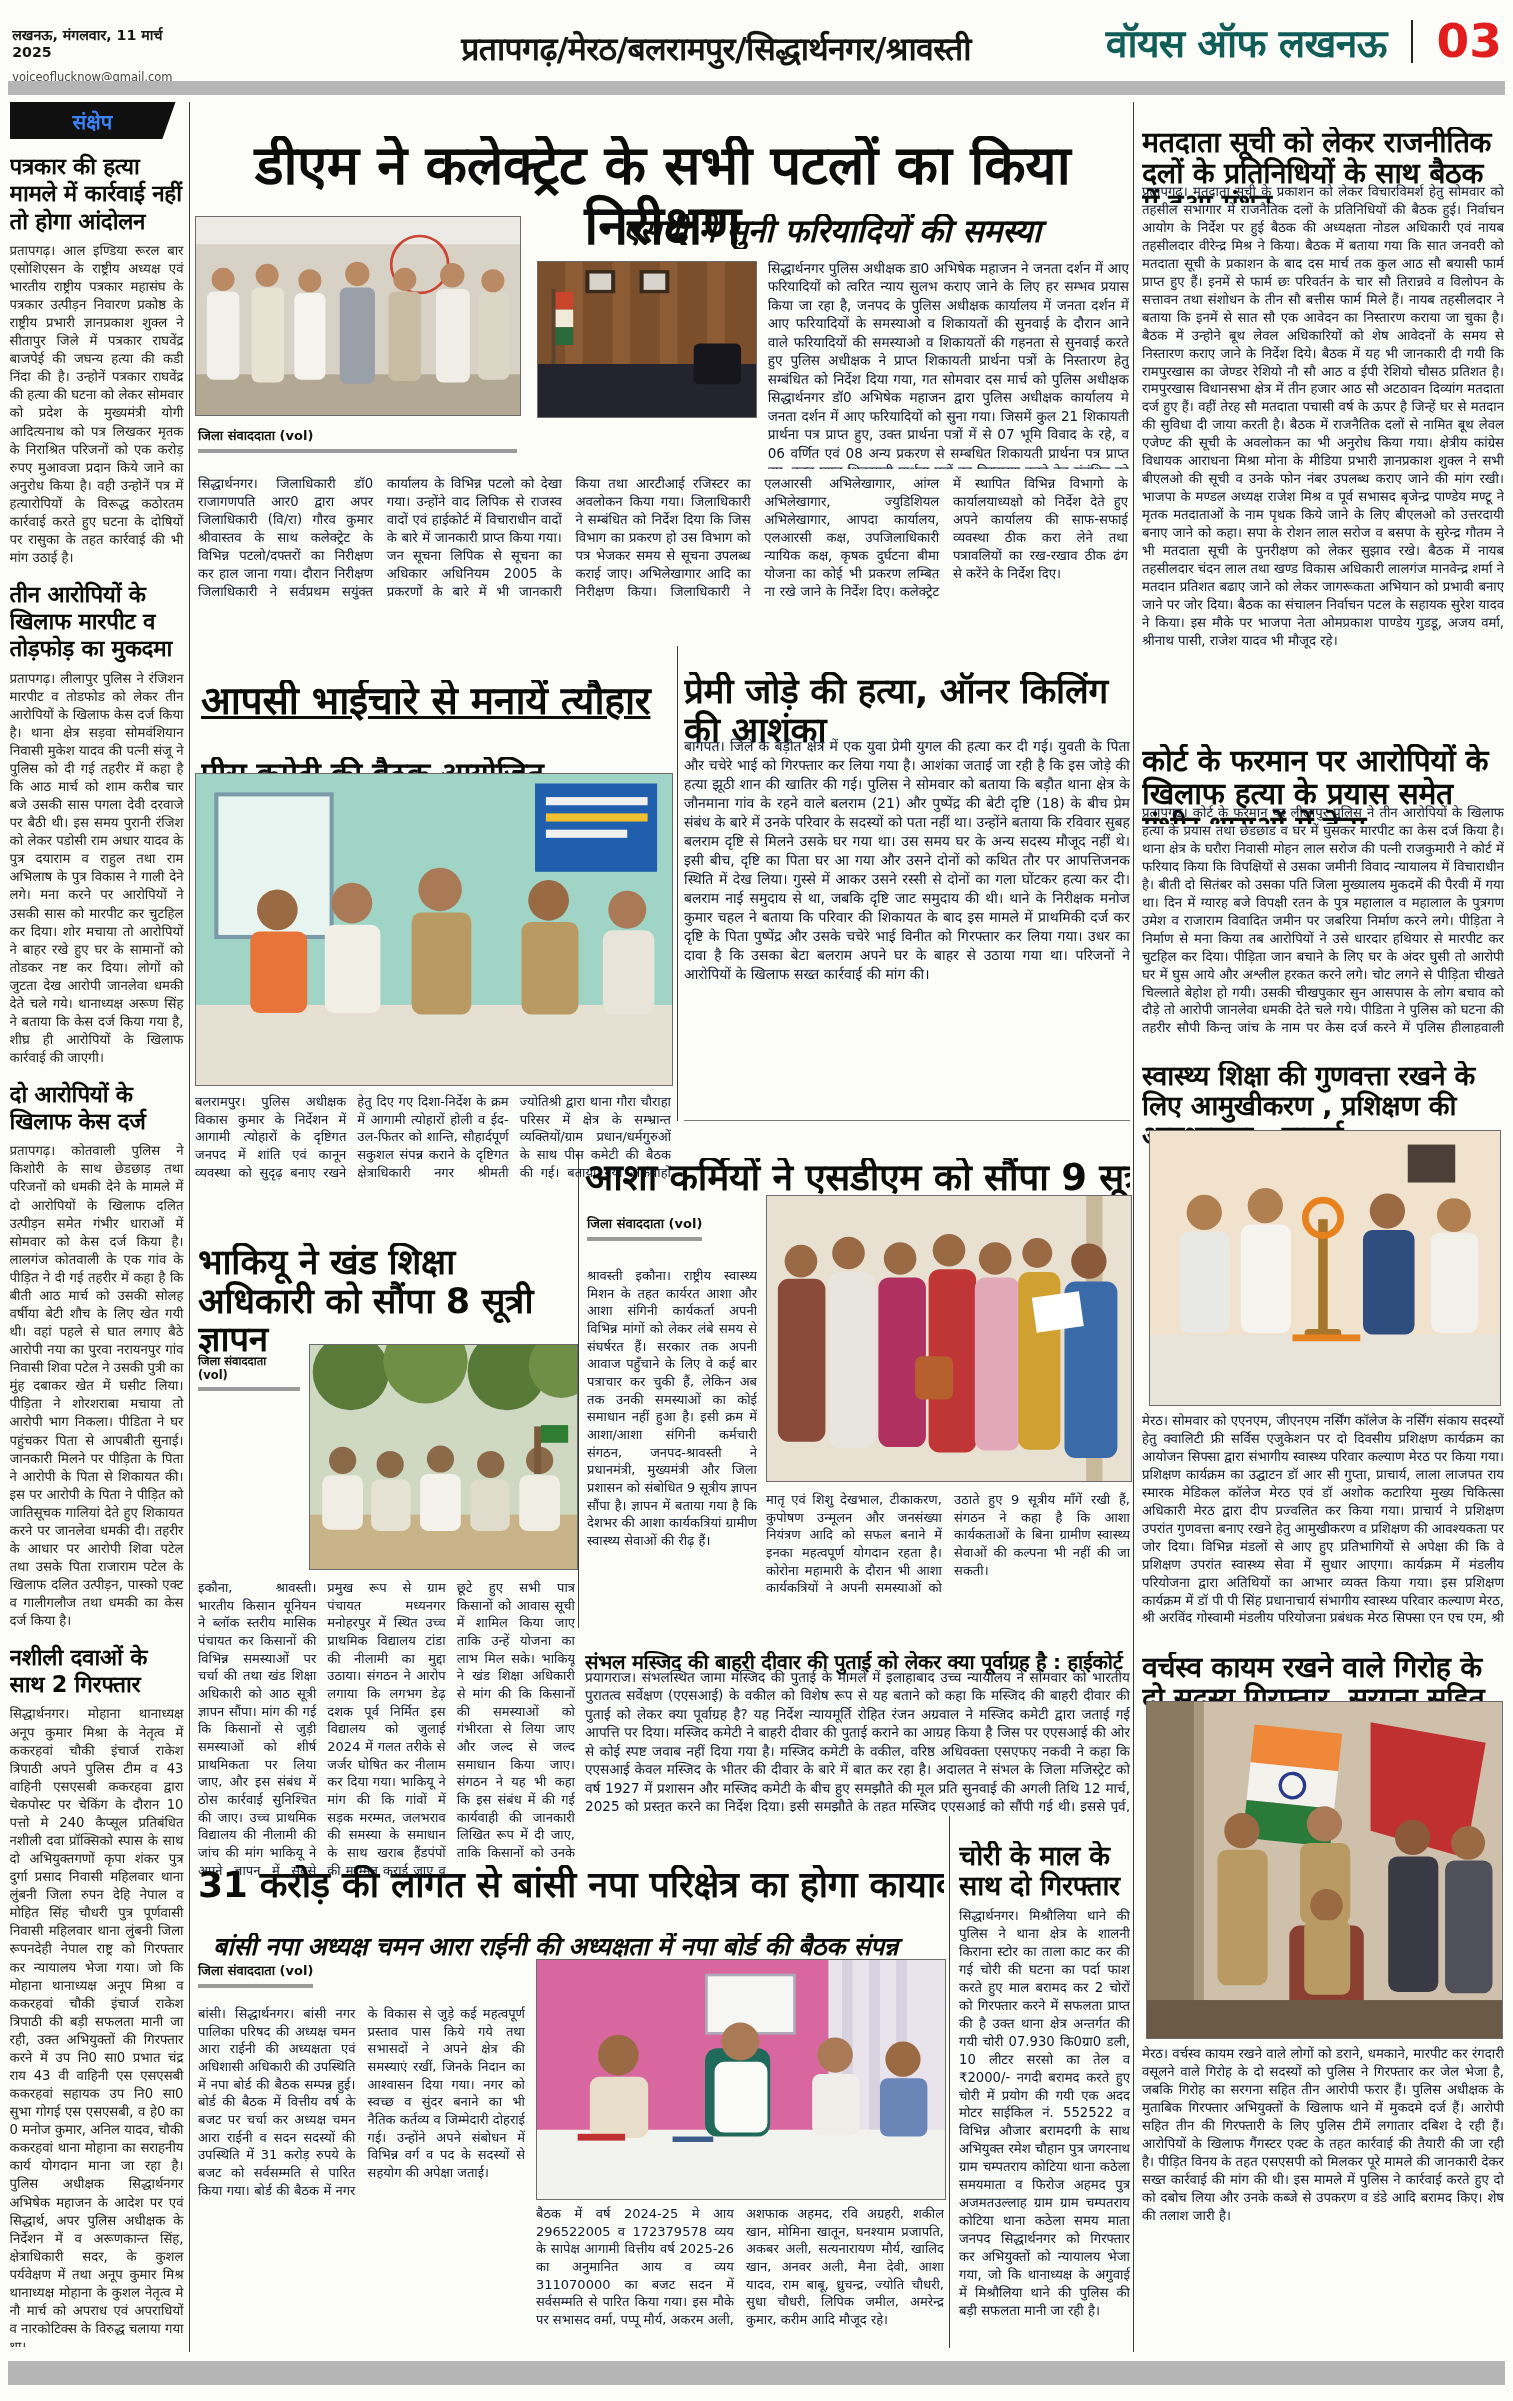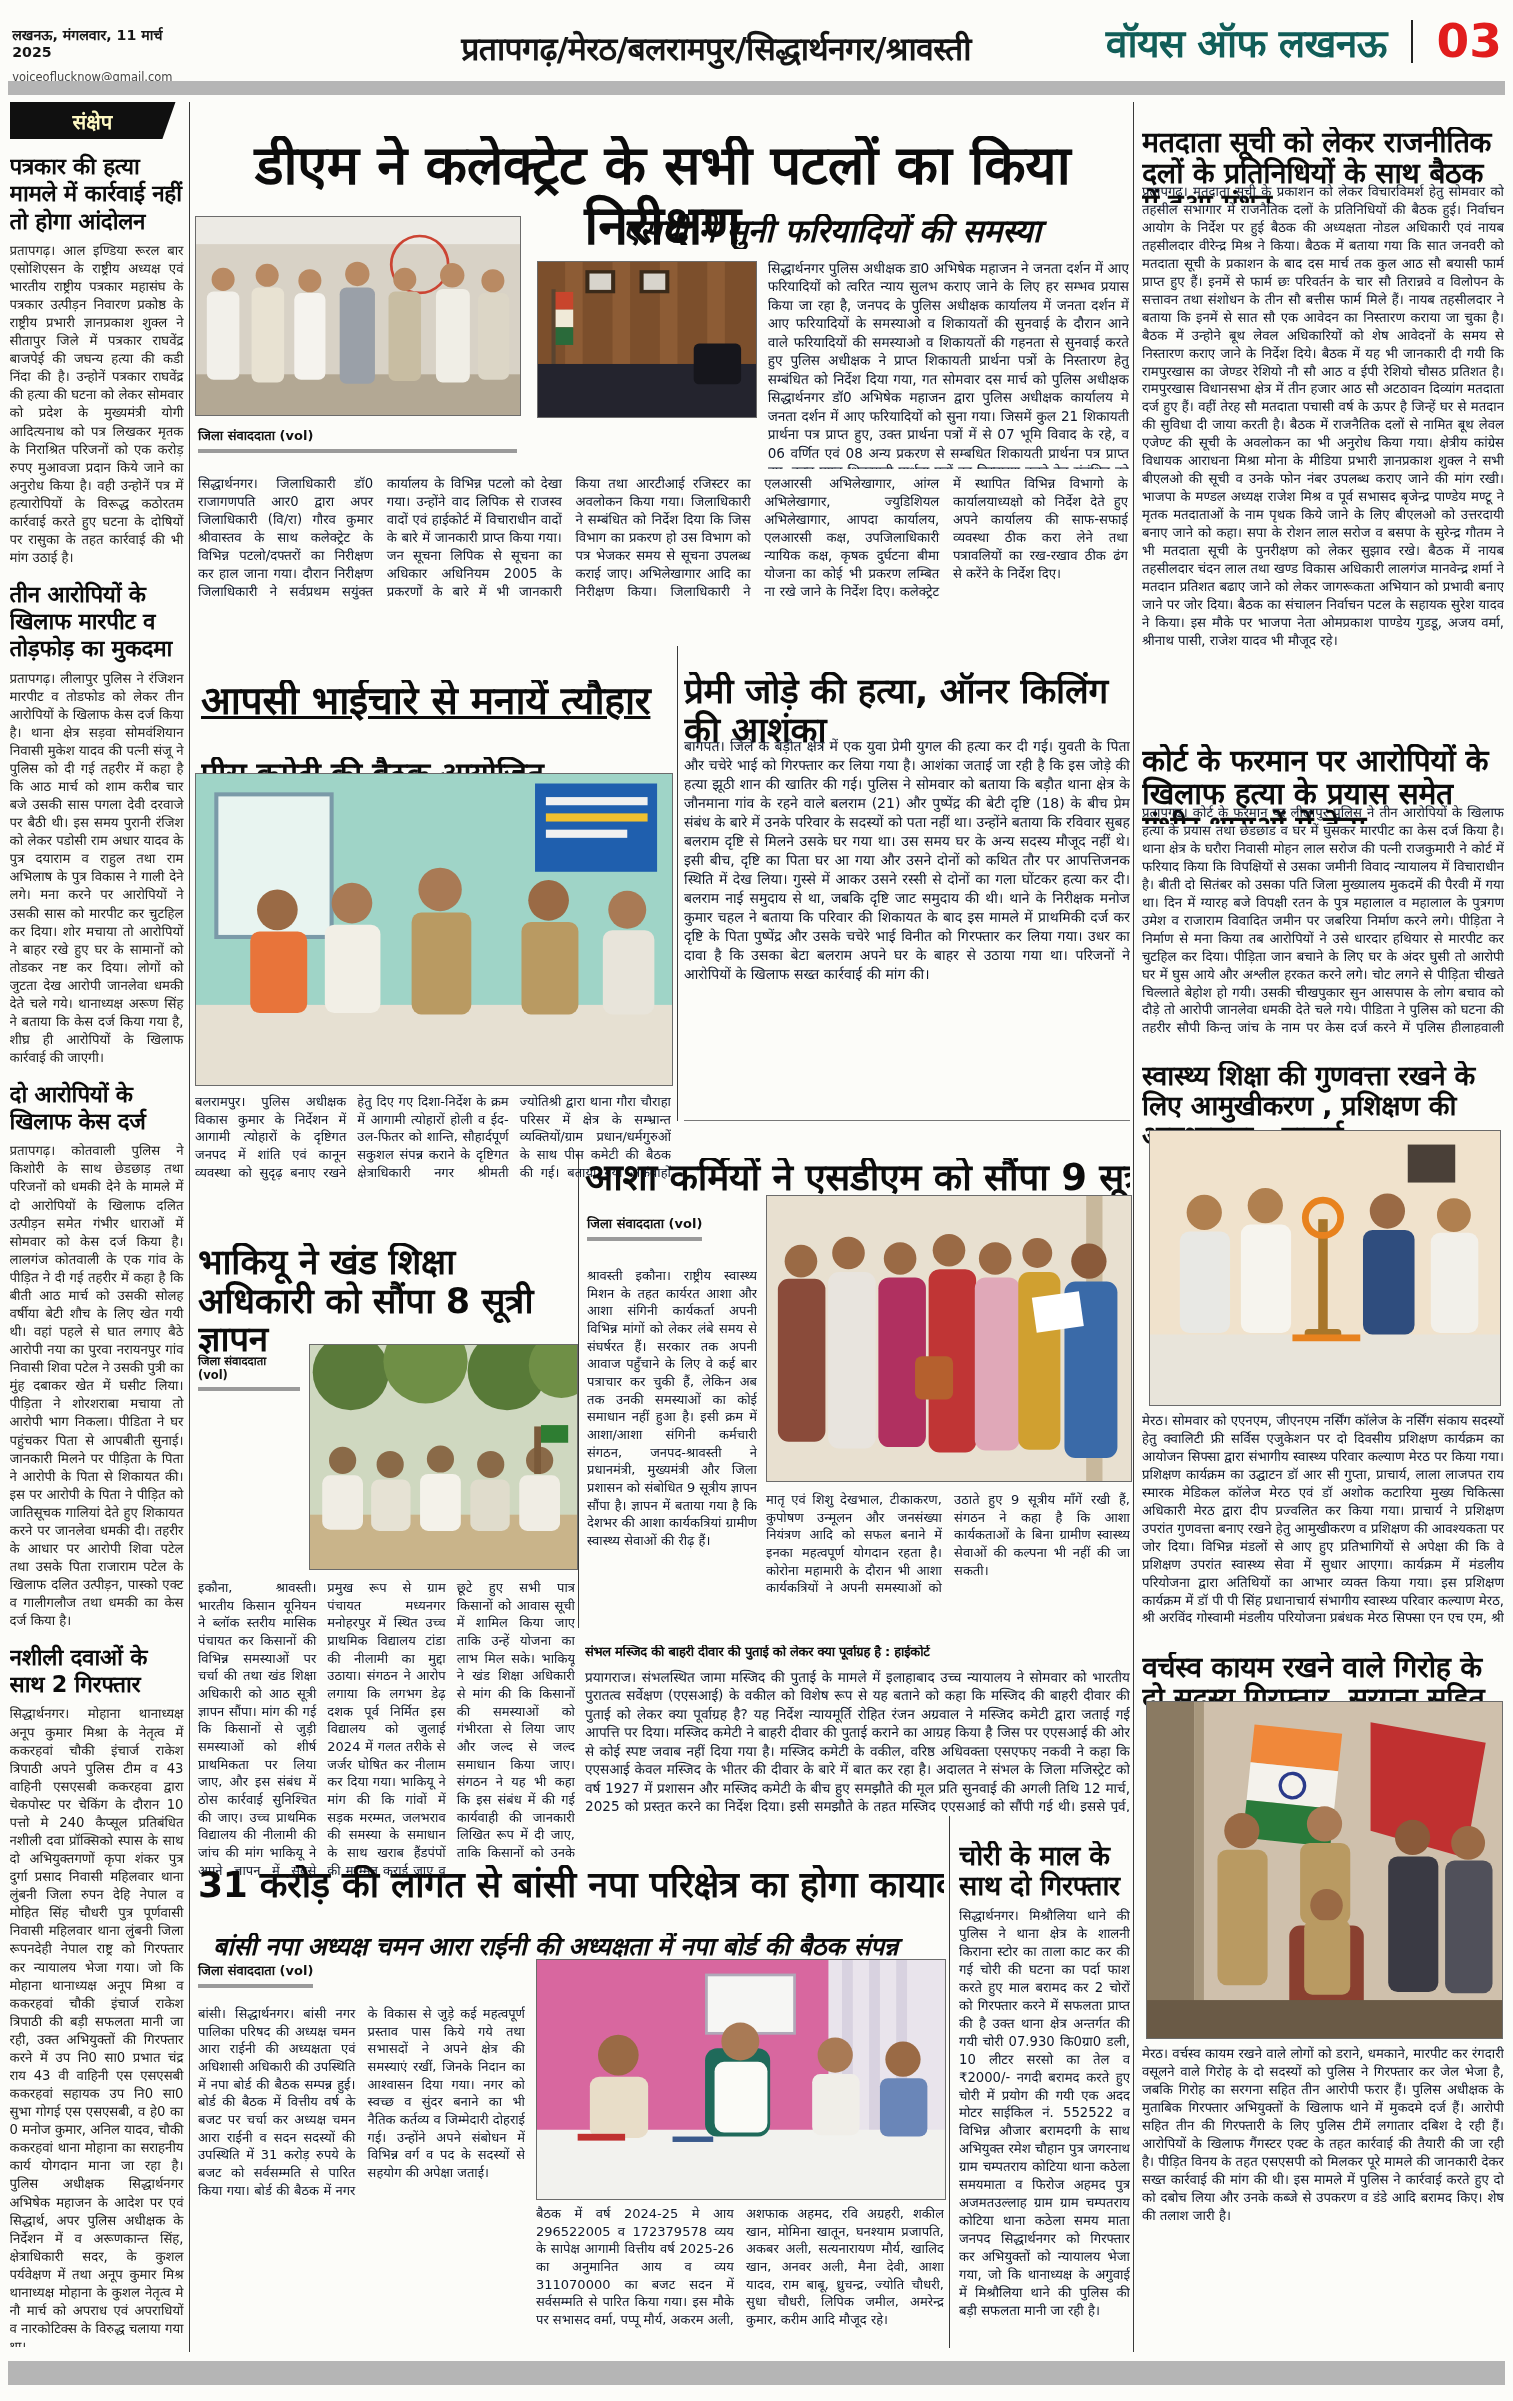--- a/index.html
+++ b/index.html
@@ -10,21 +10,21 @@
   .body-text{font-size:13.6px;line-height:1.36;color:#0f172a;text-align:justify;overflow:hidden;}
   .cols2{column-count:2;column-gap:12.2px;}
   .cols3{column-count:3;column-gap:11px;}
   .cols5{column-count:5;column-gap:13.6px;}
   .byline{font-weight:700;font-size:13px;color:#111;border-bottom:4.1px solid #9a9a9a;padding-bottom:4.7px;display:inline-block;}
   .vrule{position:absolute;width:1.4px;background:#3a3a3a;}
   .hrule{position:absolute;height:1.4px;background:#3a3a3a;}
   .graybar{position:absolute;background:#b5b5b5;}
   .photo{position:absolute;overflow:hidden;background:#cfc9bd;border:0.7px solid #6b6b6b;}
   .photo svg{display:block;width:100%;height:100%;}
-  .kicker{background:#101010;color:#fef9c3;font-weight:800;font-size:20.3px;text-align:center;
+  .kicker{background:#101010;color:#3b82f6;font-weight:800;font-size:20.3px;text-align:center;
           clip-path:polygon(0 0,100% 0,92% 100%,0 100%);padding:4.7px 0;width:166px;}
   .brief h3{font-size:22.4px;font-weight:800;line-height:1.22;margin:13.6px 0 6.8px;color:#0c0c0c;letter-spacing:-0.3px;}
   .brief p{font-size:13.2px;line-height:1.37;margin:0 0 4.1px;text-align:justify;color:#1c1c1c;}
   .masthead-brand{display:flex;align-items:baseline;justify-content:flex-end;gap:24px;}
   .brand-name{font-size:39px;font-weight:900;color:#115e59;letter-spacing:-0.7px;}
   .brand-bar{width:2px;height:43px;background:#222;align-self:center;}
   .brand-page{font-size:47px;font-weight:900;color:#e11d1d;line-height:1;}
   .center{text-align:center;}
 </style>
 </head>
@@ -210,21 +210,21 @@
       <rect x="370" y="112" width="62" height="262" rx="16" fill="#d0a030"></rect>
       <circle cx="474" cy="96" r="26" fill="#8a5a3a"></circle>
       <rect x="438" y="126" width="78" height="260" rx="16" fill="#3a6aa8"></rect>
       <rect x="390" y="150" width="70" height="52" fill="#ffffff" transform="rotate(-8 390 150)"></rect>
       <rect x="218" y="236" width="56" height="64" rx="10" fill="#b5602e"></rect>
     </svg>
   </div>
   <div class="abs body-text" style="left:587px;top:1267px;width:170px;height:407px;font-size:13px;">श्रावस्ती इकौना। राष्ट्रीय स्वास्थ्य मिशन के तहत कार्यरत आशा और आशा संगिनी कार्यकर्ता अपनी विभिन्न मांगों को लेकर लंबे समय से संघर्षरत हैं। सरकार तक अपनी आवाज पहुँचाने के लिए वे कई बार पत्राचार कर चुकी हैं, लेकिन अब तक उनकी समस्याओं का कोई समाधान नहीं हुआ है। इसी क्रम में आशा/आशा संगिनी कर्मचारी संगठन, जनपद-श्रावस्ती ने प्रधानमंत्री, मुख्यमंत्री और जिला प्रशासन को संबोधित 9 सूत्रीय ज्ञापन सौंपा है। ज्ञापन में बताया गया है कि देशभर की आशा कार्यकत्रियां ग्रामीण स्वास्थ्य सेवाओं की रीढ़ हैं।</div>
   <div class="abs body-text cols2" style="left:766px;top:1491px;width:364px;height:182px;font-size:13px;">मातृ एवं शिशु देखभाल, टीकाकरण, कुपोषण उन्मूलन और जनसंख्या नियंत्रण आदि को सफल बनाने में इनका महत्वपूर्ण योगदान रहता है। कोरोना महामारी के दौरान भी आशा कार्यकत्रियों ने अपनी समस्याओं को उठाते हुए 9 सूत्रीय माँगें रखी हैं, संगठन ने कहा है कि आशा कार्यकताओं के बिना ग्रामीण स्वास्थ्य सेवाओं की कल्पना भी नहीं की जा सकती।</div>
 
-  <h2 class="abs hl" style="left:585px;top:1634px;width:545px;height:31px;font-size:13px;white-space:nowrap;">संभल मस्जिद की बाहरी दीवार की पुताई को लेकर क्या पूर्वाग्रह है : हाईकोर्ट</h2>
+  <h2 class="abs hl" style="left:585px;top:1634px;width:545px;height:31px;font-size:20px;white-space:nowrap;">संभल मस्जिद की बाहरी दीवार की पुताई को लेकर क्या पूर्वाग्रह है : हाईकोर्ट</h2>
   <div class="abs body-text" style="left:585px;top:1668px;width:545px;height:144px;font-size:13.6px;">प्रयागराज। संभलस्थित जामा मस्जिद की पुताई के मामले में इलाहाबाद उच्च न्यायालय ने सोमवार को भारतीय पुरातत्व सर्वेक्षण (एएसआई) के वकील को विशेष रूप से यह बताने को कहा कि मस्जिद की बाहरी दीवार की पुताई को लेकर क्या पूर्वाग्रह है? यह निर्देश न्यायमूर्ति रोहित रंजन अग्रवाल ने मस्जिद कमेटी द्वारा जताई गई आपत्ति पर दिया। मस्जिद कमेटी ने बाहरी दीवार की पुताई कराने का आग्रह किया है जिस पर एएसआई की ओर से कोई स्पष्ट जवाब नहीं दिया गया है। मस्जिद कमेटी के वकील, वरिष्ठ अधिवक्ता एसएफए नकवी ने कहा कि एएसआई केवल मस्जिद के भीतर की दीवार के बारे में बात कर रहा है। अदालत ने संभल के जिला मजिस्ट्रेट को वर्ष 1927 में प्रशासन और मस्जिद कमेटी के बीच हुए समझौते की मूल प्रति सुनवाई की अगली तिथि 12 मार्च, 2025 को प्रस्तुत करने का निर्देश दिया। इसी समझौते के तहत मस्जिद एएसआई को सौंपी गई थी। इससे पूर्व, एएसआई द्वारा सौंपी गई एक रिपोर्ट में कहा गया था कि मस्जिद के भीतर की दीवार पर सिरेमिक पेंट किया गया है और वर्तमान में पुताई की कोई जरूरत नहीं है। तब अदालत ने एएसआई को मस्जिद परिसर से धूल और घास की सफाई करने करने का निर्देश दिया था।</div>
 
   <h2 class="abs hl" style="left:198px;top:1835px;width:746px;height:53px;font-size:36px;white-space:nowrap;">31 करोड़  की लागत से बांसी नपा परिक्षेत्र का होगा कायाकल्प</h2>
   <h3 class="abs hl" style="left:213px;top:1908px;width:746px;height:35px;font-size:25px;white-space:nowrap;font-style:italic;">बांसी नपा अध्यक्ष चमन आरा राईनी की अध्यक्षता में नपा बोर्ड  की बैठक संपन्न</h3>
   <div class="abs" style="left:198px;top:1961px;width:149px;">
     <span class="byline">जिला संवाददाता (vol)</span>
   </div>
   <div class="photo" style="left:536px;top:1959px;width:408px;height:239px;">
     <svg viewBox="0 0 602 352" preserveAspectRatio="none">
       <rect width="602" height="352" fill="#d8679f"></rect>

